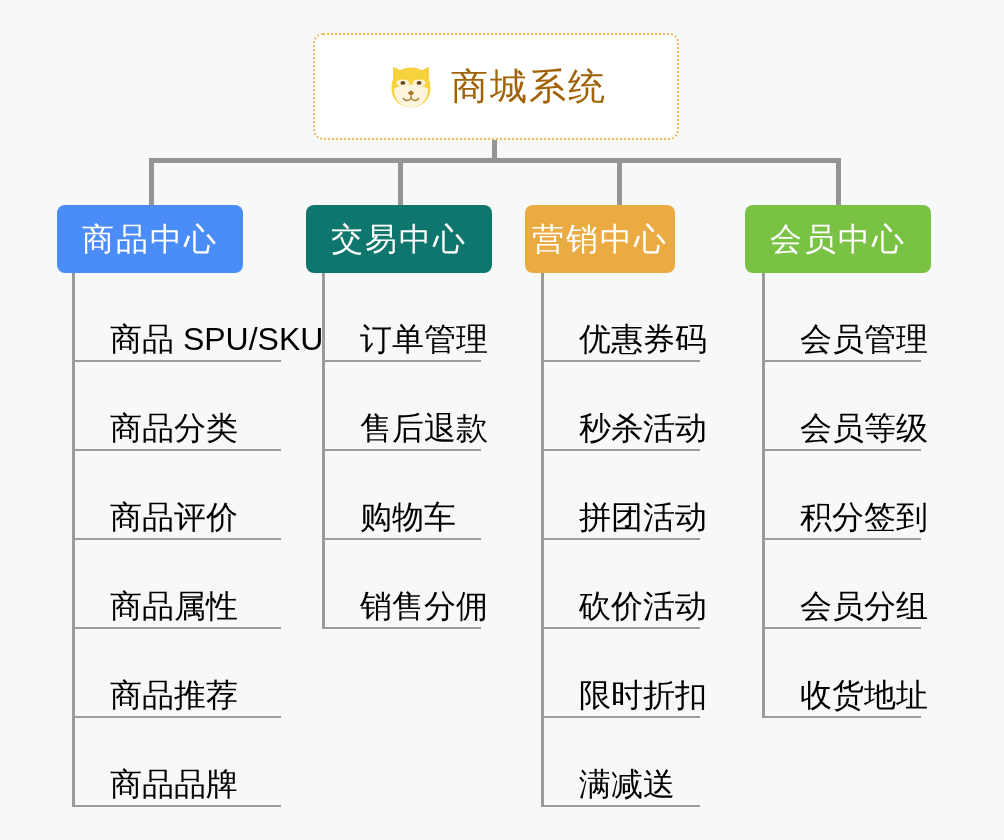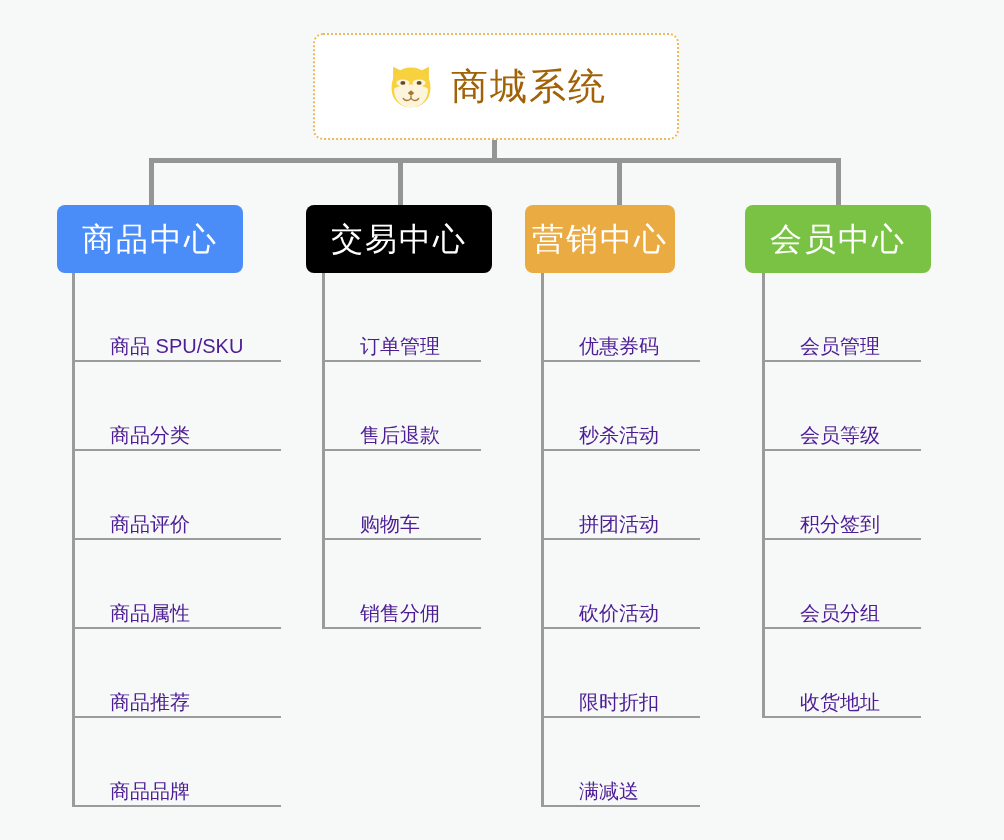--- a/index.html
+++ b/index.html
@@ -111,22 +111,22 @@
     position: relative;
     height: 89px;
     box-sizing: border-box;
     border-bottom: 2px solid #9b9b9b;
     display: flex;
     align-items: flex-end;
     padding-left: 38px;
     padding-bottom: 3px;
   }
   .leaf-label {
-    font-size: 20px;
-    color: #4c1d95;
+    font-size: 32px;
+    color: #000000;
     line-height: 1.1;
     white-space: nowrap;
   }
 
   
   #branch-0 { left: 57px; }
   #branch-0 .branch-head { width: 186px; }
   #branch-0 .leaf-list { width: 209px; margin-left: 15px; }
   #branch-0 .leaf { border-bottom-width: 2px; }
 
@@ -200,21 +200,21 @@
       <div class="leaf">
           <span class="leaf-label">商品推荐</span>
         </div>
       <div class="leaf">
           <span class="leaf-label">商品品牌</span>
         </div>
     </div>
   </div>
 
   <div class="branch" id="branch-1">
-    <div class="branch-head" style="background: #000000;">
+    <div class="branch-head" style="background: #0f766e;">
       <span>交易中心</span>
     </div>
     <div class="leaf-list">
       <div class="trunk"></div>
       <div class="leaf">
           <span class="leaf-label">订单管理</span>
         </div>
       <div class="leaf">
           <span class="leaf-label">售后退款</span>
         </div>

